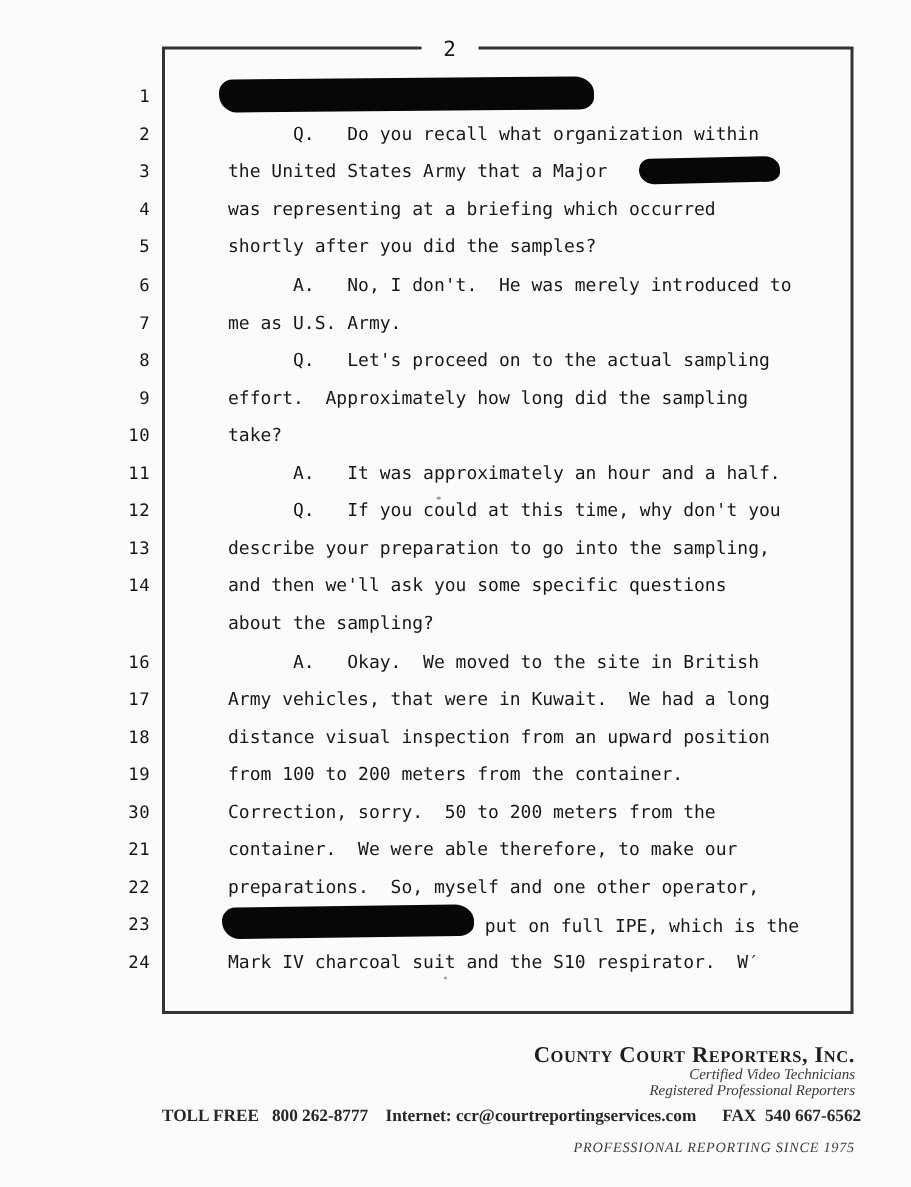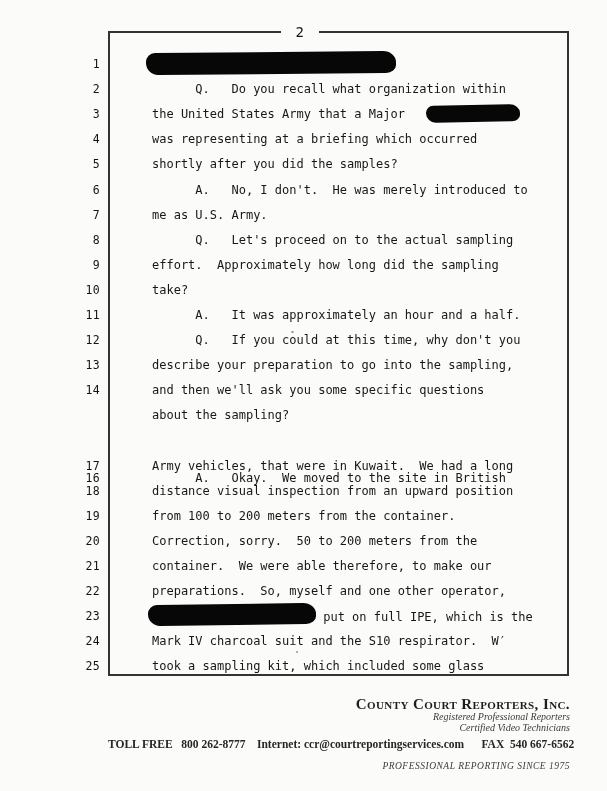--- a/index.html
+++ b/index.html
@@ -204,66 +204,62 @@
     <span class="num">13</span>
     <span class="content"><span class="seg-text">describe your preparation to go into the sampling,</span></span>
   </div>
       <div class="line" style="top: 378.3px;">
     <span class="num">14</span>
     <span class="content"><span class="seg-text">and then we'll ask you some specific questions</span></span>
   </div>
       <div class="line" style="top: 403.4px;">
     <span class="content"><span class="seg-text">about the sampling?</span></span>
   </div>
-      <div class="line" style="top: 428.5px; margin-top: 37px;">
+      <div class="line" style="top: 428.5px;">
     <span class="num">16</span>
     <span class="content"><span class="seg-text">      A.   Okay.  We moved to the site in British</span></span>
   </div>
       <div class="line" style="top: 453.6px;">
     <span class="num">17</span>
     <span class="content"><span class="seg-text">Army vehicles, that were in Kuwait.  We had a long</span></span>
   </div>
       <div class="line" style="top: 478.7px;">
     <span class="num">18</span>
     <span class="content"><span class="seg-text">distance visual inspection from an upward position</span></span>
   </div>
       <div class="line" style="top: 503.8px;">
     <span class="num">19</span>
     <span class="content"><span class="seg-text">from 100 to 200 meters from the container.</span></span>
   </div>
       <div class="line" style="top: 528.9px;">
-    <span class="num">20</span>
+    <span class="num">30</span>
     <span class="content"><span class="seg-text">Correction, sorry.  50 to 200 meters from the</span></span>
   </div>
       <div class="line" style="top: 554px; padding-left: 36px;">
     <span class="num">21</span>
     <span class="content"><span class="seg-text">container.  We were able therefore, to make our</span></span>
   </div>
       <div class="line" style="top: 579.1px;">
     <span class="num">22</span>
     <span class="content"><span class="seg-text">preparations.  So, myself and one other operator,</span></span>
   </div>
       <div class="line" style="top: 604.2px;">
     <span class="num">23</span>
     <span class="content"><span class="redaction" style="width: 168px; height: 21px; margin-left: -4px; transform: rotate(-0.8deg);"></span><span class="seg-text"> put on full IPE, which is the</span></span>
   </div>
       <div class="line" style="top: 629.3px;">
     <span class="num">24</span>
     <span class="content"><span class="seg-text">Mark IV charcoal suit and the S10 respirator.  W′</span></span>
   </div>
-      <div class="line" style="top: 654.4px;">
-    <span class="num">25</span>
-    <span class="content"><span class="seg-text">took a sampling kit, which included some glass</span></span>
-  </div>
     </div>
 
   <div class="footer">
     <div class="company">County Court Reporters, Inc.</div>
+    <div class="sub">Certified Video Technicians</div>
     <div class="sub">Registered Professional Reporters</div>
-    <div class="sub">Certified Video Technicians</div>
     <div class="contact">TOLL FREE   800 262-8777    Internet: ccr@courtreportingservices.com      FAX  540 667-6562</div>
     <div class="tagline">PROFESSIONAL REPORTING SINCE 1975</div>
   </div>
 
   <div class="speck s1"></div>
   <div class="speck s2"></div>
   <div class="speck s3"></div>
 
 </div>
 

